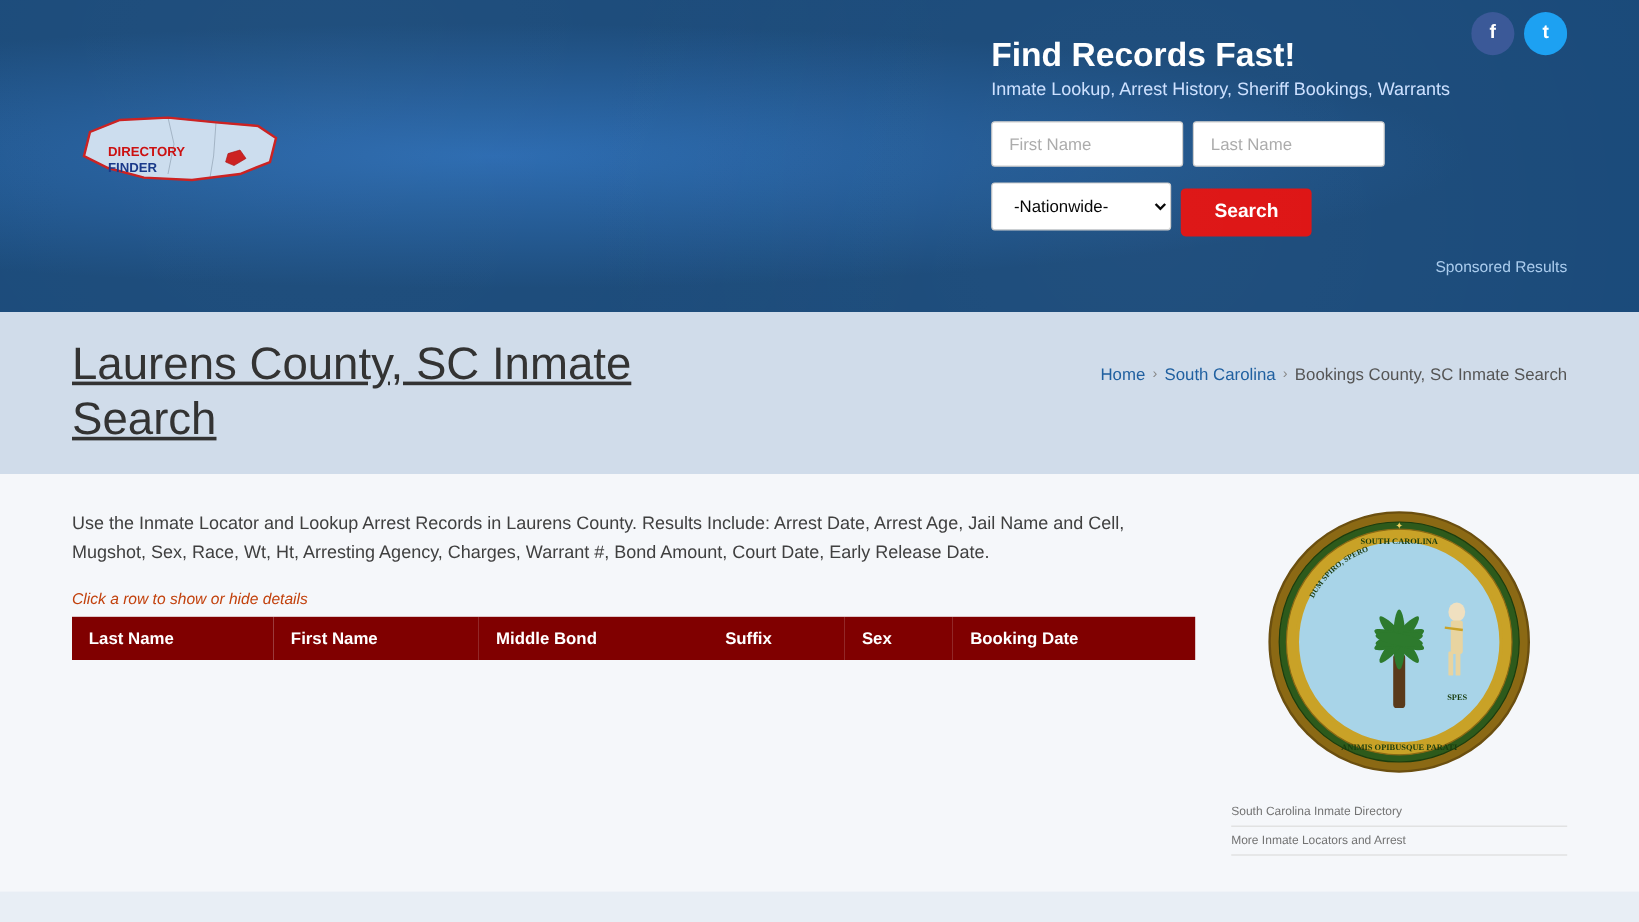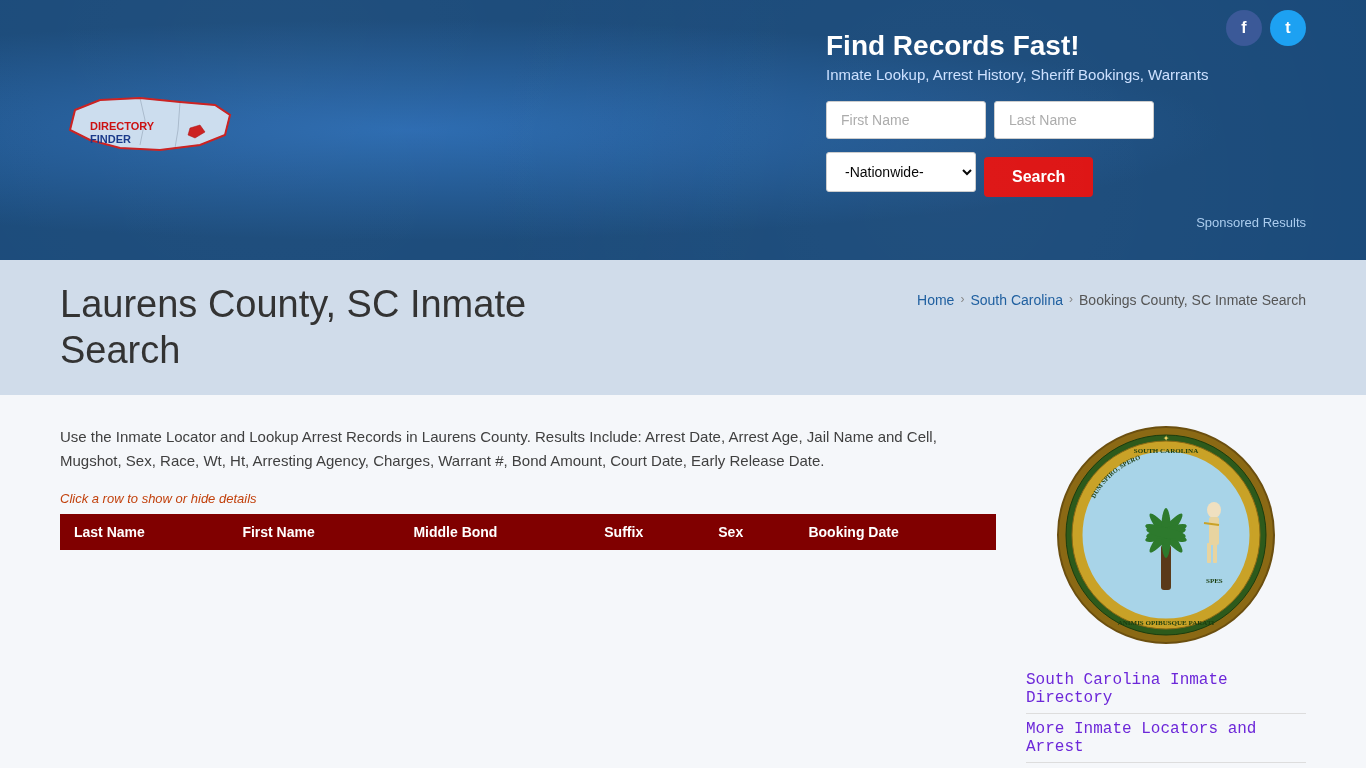--- a/index.html
+++ b/index.html
@@ -121,27 +121,28 @@
       padding: 22px 60px;
       display: flex;
       align-items: flex-start;
       justify-content: space-between;
     }
     .page-title {
       font-size: 38px;
       font-weight: 300;
       color: #333;
       line-height: 1.2;
+      text-decoration: underline;
     }
     .breadcrumb {
       display: flex;
       gap: 6px;
       font-size: 14px;
       color: #555;
-      margin-top: 10px;
+      margin-top: 22px;
     }
     .breadcrumb a {
       color: #2060a0;
       text-decoration: none;
     }
     .breadcrumb-chevron {
       color: #888;
       font-size: 12px;
     }
     .breadcrumb-current {
@@ -197,27 +198,26 @@
       width: 220px;
       height: 220px;
       margin: 0 auto 20px auto;
       display: block;
     }
     .sidebar-links {
       margin-top: 10px;
     }
     .sidebar-link {
       display: block;
-      color: #6d28d9;
-      font-size: 16px;
+      color: #737373;
+      font-size: 10px;
       text-decoration: none;
       padding: 6px 0;
       border-bottom: 1px solid #ddd;
       cursor: pointer;
-      font-family: Liberation Mono, monospace;
     }
 
     
     .logo-svg-container {
       position: relative;
       width: 190px;
       height: 100px;
     }
   </style>
 </head>

